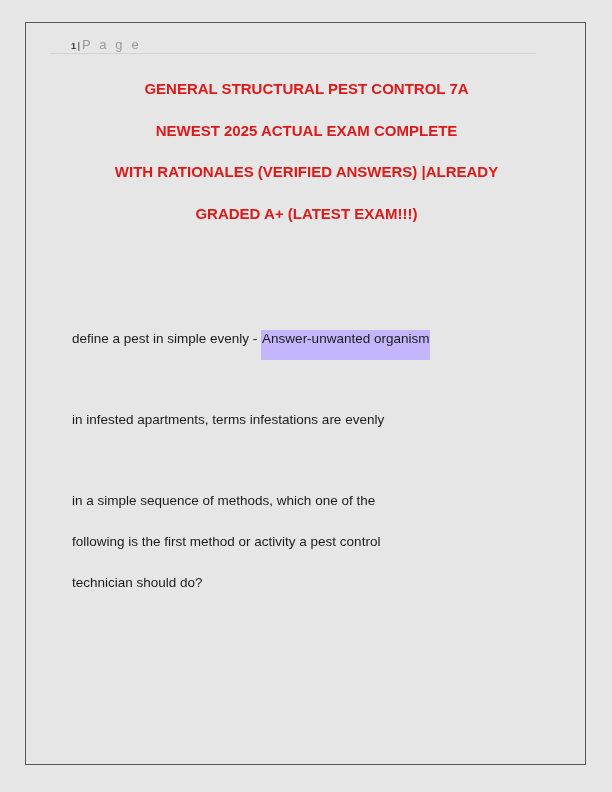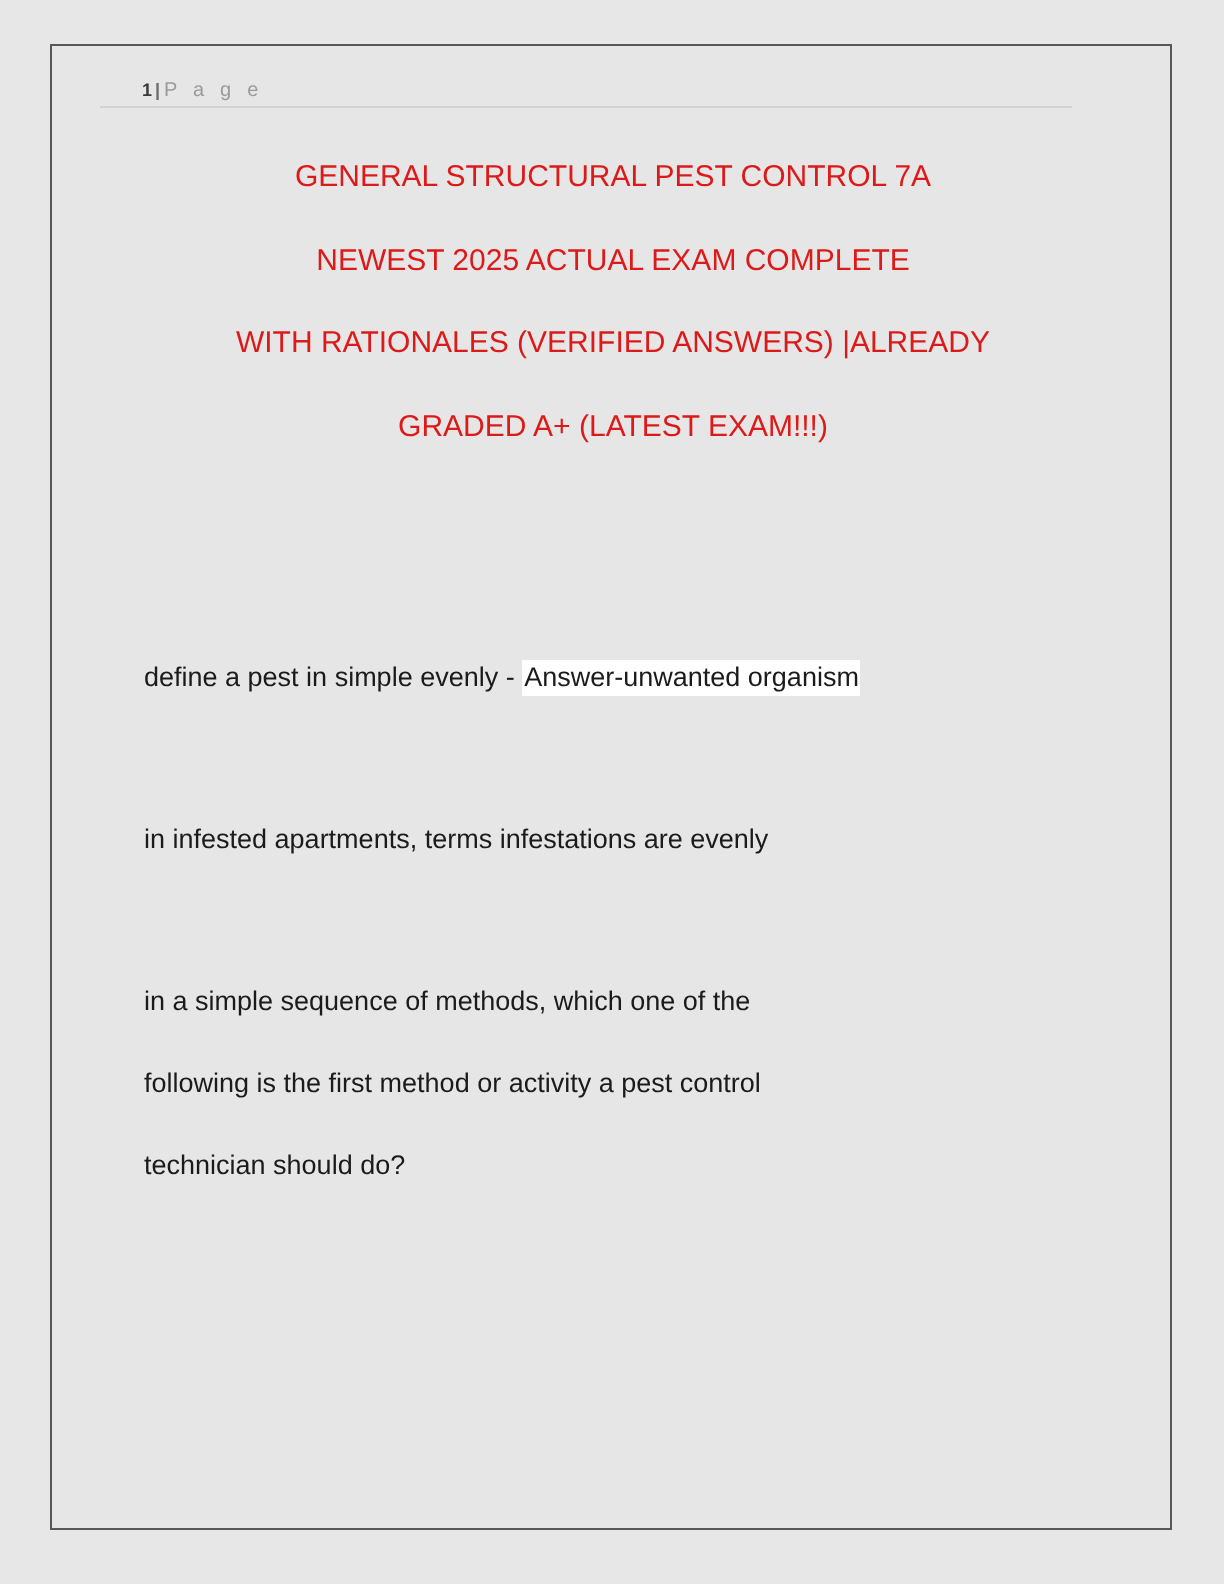--- a/index.html
+++ b/index.html
@@ -42,21 +42,21 @@
     color: #3a3a3a;
     letter-spacing: 0.5px;
   }
   .hdr-sep {
     font-size: 9px;
     font-weight: bold;
     color: #6b6b6b;
     margin: 0 2px 0 1px;
   }
   .hdr-word {
-    font-size: 10px;
+    font-size: 13px;
     color: #9a9a9a;
     letter-spacing: 2.6px;
   }
   #header-rule {
     position: absolute;
     left: 24px;
     top: 30px;
     width: 486px;
     height: 1px;
     background: #d3d3d3;
@@ -66,21 +66,21 @@
   #doc-title {
     position: absolute;
     left: 20px;
     top: 45px;
     width: 521px;
     text-align: center;
   }
   .title-line {
     color: #dd1a1a;
     font-size: 15px;
-    font-weight: normal;
+    font-weight: bold;
     line-height: 41.5px;
     white-space: nowrap;
   }
 
   
   #doc-body {
     position: absolute;
     left: 46px;
     top: 295px;
     width: 490px;
@@ -88,22 +88,22 @@
   .qa-block {
     margin-bottom: 40px;
   }
   .qa-line {
     font-size: 13.5px;
     color: #1b1b1b;
     line-height: 41px;
     white-space: nowrap;
   }
   .hl {
-    background: #ffffff;
-    padding: 1px 1px 2px 1px;
+    background: #c4b5fd;
+    padding: 1px 1px 14px 1px;
   }
 </style>
 </head>
 <body>
 
 <div id="page-sheet">
 
   <div id="page-header">
     <span class="hdr-num">1</span><span class="hdr-sep">|</span><span class="hdr-word">P a g e</span>
   </div>

